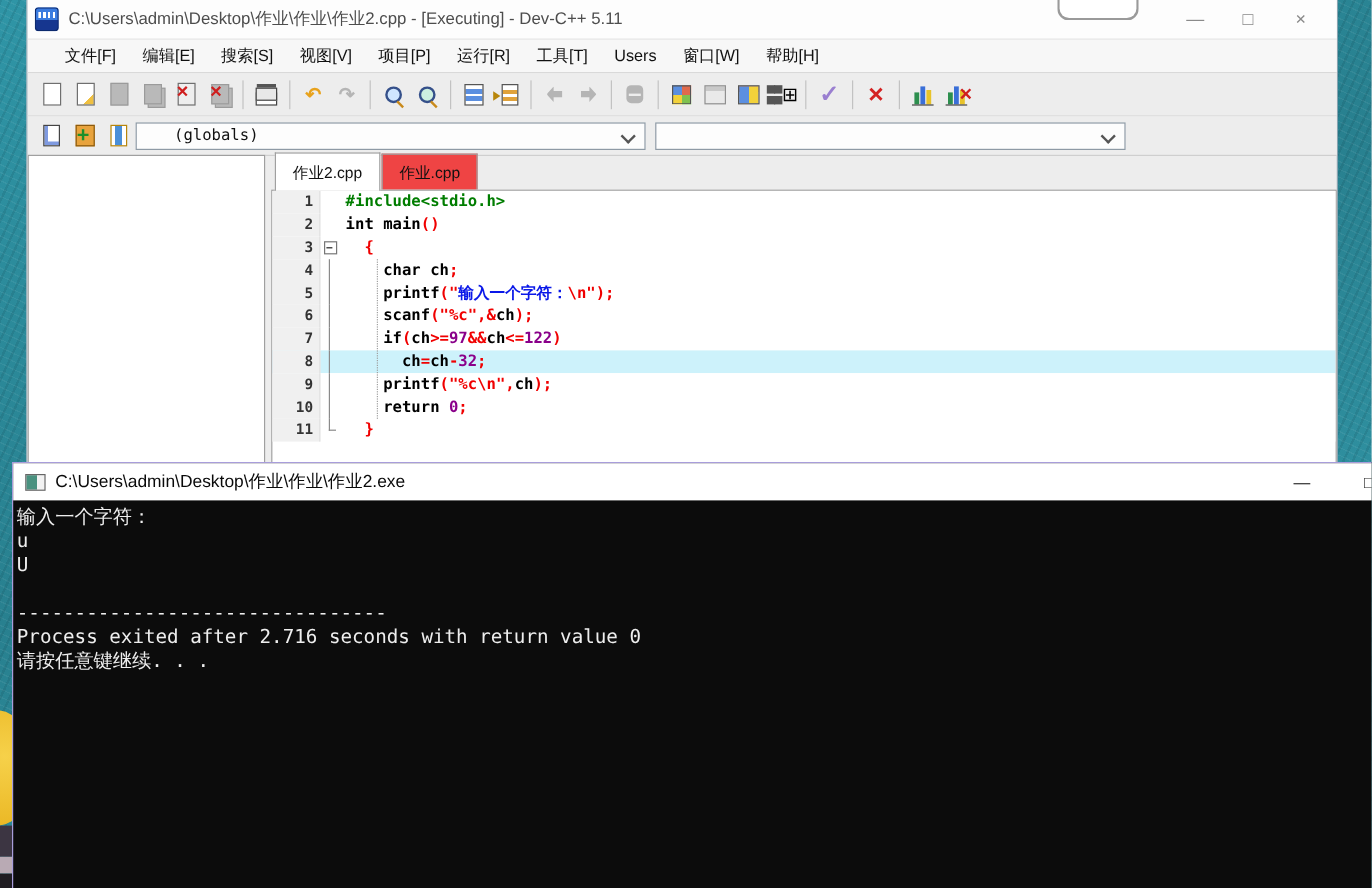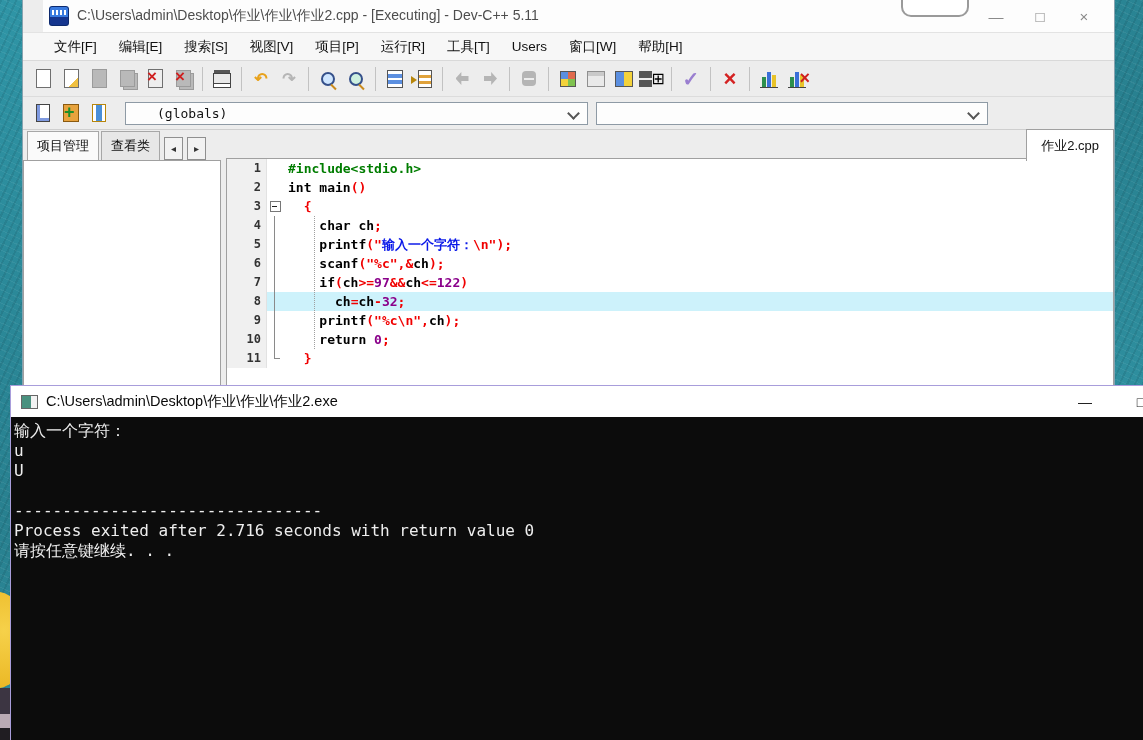--- a/index.html
+++ b/index.html
@@ -14,21 +14,21 @@
   
   .wp-yellow{position:absolute;left:-32px;top:592px;width:60px;height:96px;border-radius:50%;
     background:radial-gradient(circle at 60% 40%,#f6d14a,#e9b41f);z-index:1;}
   .wp-dark1{position:absolute;left:0;top:688px;width:13px;height:26px;background:#3c3542;z-index:1;}
   .wp-dark2{position:absolute;left:0;top:714px;width:13px;height:14px;background:#b9aab4;z-index:1;}
   .wp-dark3{position:absolute;left:0;top:728px;width:13px;height:12px;background:#201d22;z-index:1;}
 
   
   #devwin{position:absolute;left:22px;top:0;width:1093px;height:400px;box-sizing:border-box;
     background:#ededed;border:1px solid #87a3b0;border-top:none;z-index:2;}
-  .titlebar{height:32px;background:#fdfdfd;display:flex;align-items:center;padding-left:6px;position:relative;margin-left:20px;}
+  .titlebar{height:32px;background:#fdfdfd;display:flex;align-items:center;padding-left:6px;position:relative;}
   .dev-icon{width:20px;height:20px;border-radius:3px;flex:none;
     background:linear-gradient(180deg,#3a7be0 0 55%,#16368f 55%),linear-gradient(135deg,#5b9bf5,#123d8f);
     box-shadow:inset 0 0 0 1px #0d2a6e;position:relative;}
   .dev-icon::after{content:"";position:absolute;left:3px;top:4px;width:14px;height:5px;background:
     repeating-linear-gradient(90deg,#fff 0 2px,transparent 2px 4px);}
   .title-text{margin-left:8px;font-size:14px;color:#4d4d4d;white-space:nowrap;}
   .rec-pill{position:absolute;left:858px;top:0;width:64px;height:15px;background:#fff;
     border:2px solid #9a9a9a;border-top:none;border-radius:0 0 10px 10px;}
   .rec-pill-bar{margin:1px auto 0;width:50px;height:7px;background:#f4511e;border-radius:4px;}
   .cap-btns{position:absolute;right:8px;top:0;height:32px;display:flex;}
@@ -104,33 +104,33 @@
   .ic-addfile::before{content:"";width:14px;height:16px;border:1px solid #8a5a10;background:#e8a33d;}
   .ic-addfile::after{content:"+";position:absolute;left:6px;top:2px;color:#1d8f2a;font-weight:bold;font-size:18px;}
   .ic-removefile::before{content:"";width:12px;height:16px;border:1px solid #b8860b;background:
     linear-gradient(90deg,#fff 0 3px,#4a8fd8 3px 9px,#fff 9px);}
   .combo{position:relative;background:#fdfdfd;border:1px solid #8e9aa5;height:23px;box-sizing:border-box;
     font-family:"DejaVu Sans Mono","Liberation Mono",monospace;font-size:13px;color:#111;
     padding:3px 22px 0 6px;white-space:nowrap;overflow:hidden;}
   .combo::after{content:"";position:absolute;right:9px;top:6px;width:7px;height:7px;
     border-right:2px solid #555;border-bottom:2px solid #555;transform:rotate(45deg);}
   .compiler-combo{margin-left:auto;width:279px;margin-right:-1px;}
-  .globals-combo{width:463px;margin-left:12px;padding-left:31px;}
+  .globals-combo{width:425px;padding-left:31px;}
   .members-combo{width:392px;margin-left:8px;}
   
   .mainrow{position:absolute;left:0;top:129px;right:0;bottom:12px;display:flex;}
   .leftpanel{width:198px;display:flex;flex-direction:column;flex:none;}
   .ptabs{height:29px;display:flex;align-items:flex-end;padding:2px 2px 0 4px;gap:2px;}
   .ptab{padding:5px 9px;font-size:13px;border:1px solid #a7a7a7;border-bottom:none;background:#e7e7e7;color:#111;}
   .ptab.active{background:#fafafa;}
   .scrollbtn{width:17px;height:21px;border:1px solid #8f8f8f;background:#f2f2f2;display:flex;
     align-items:center;justify-content:center;font-size:10px;color:#333;margin-left:2px;}
   .pbody{flex:1;background:#fff;border:1px solid #a0a0a0;}
   .editorpanel{flex:1;display:flex;flex-direction:column;margin-left:5px;min-width:0;}
-  .etabs{height:29px;display:flex;align-items:flex-end;padding-left:3px;gap:1px;flex-direction:column;}
+  .etabs{height:29px;display:flex;align-items:flex-end;padding-left:3px;gap:1px;}
   .etab{padding:6px 14px;font-size:13px;border:1px solid #a0a0a0;border-bottom:none;background:#ef4444;
     color:#111;position:relative;margin-bottom:-1px;}
   .etab.active{background:#fff;z-index:3;padding-top:7px;}
   .editor{flex:1;background:#fff;border:1px solid #a0a0a0;overflow:hidden;position:relative;
     font-family:"DejaVu Sans Mono","Liberation Mono",monospace;font-size:13px;font-weight:600;}
   .cl{display:flex;height:19px;line-height:19px;white-space:pre;background:#fff;}
   .cl.hl{background:#cdf2fb;}
   .ln{width:34px;flex:none;text-align:right;padding-right:5px;background:#f0f0f0;color:#333;
     font-size:12px;border-right:1px solid #e2e2e2;}
   .fold{width:16px;flex:none;position:relative;}
@@ -242,26 +242,20 @@
     <div class="combo globals-combo">
       <span>(globals)</span>
     </div>
     <div class="combo members-combo">
       <span></span>
     </div>
   </div>
 
   <div class="mainrow">
     <div class="leftpanel">
-      <div class="ptabs">
-          <span class="ptab active">项目管理</span>
-          <span class="ptab">查看类</span>
-          <span class="scrollbtn">◂</span>
-          <span class="scrollbtn">▸</span>
-        </div>
       <div class="pbody"></div>
     </div>
     <div class="editorpanel">
       <div class="etabs">
           <span class="etab active">作业2.cpp</span>
           <span class="etab">作业.cpp</span>
         </div>
       <div class="editor">
         <div id="codelines">
             <div class="cl"><span class="ln">1</span><span class="fold"></span><span class="codetx"><span class="tk-g">#include&lt;stdio.h&gt;</span></span></div>

